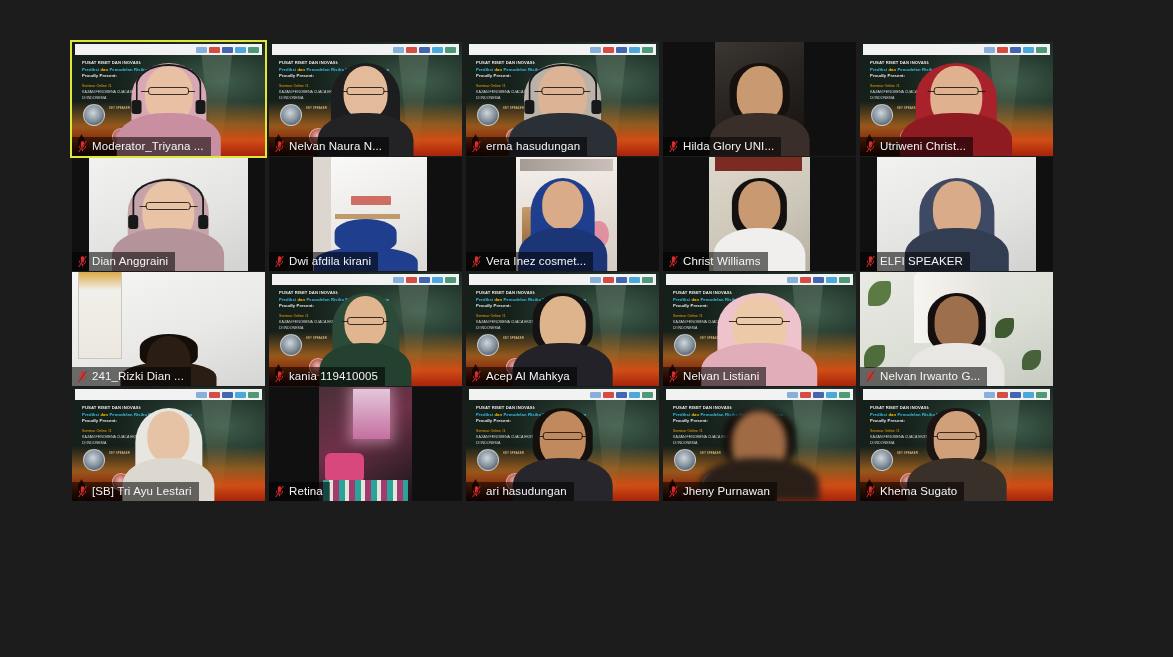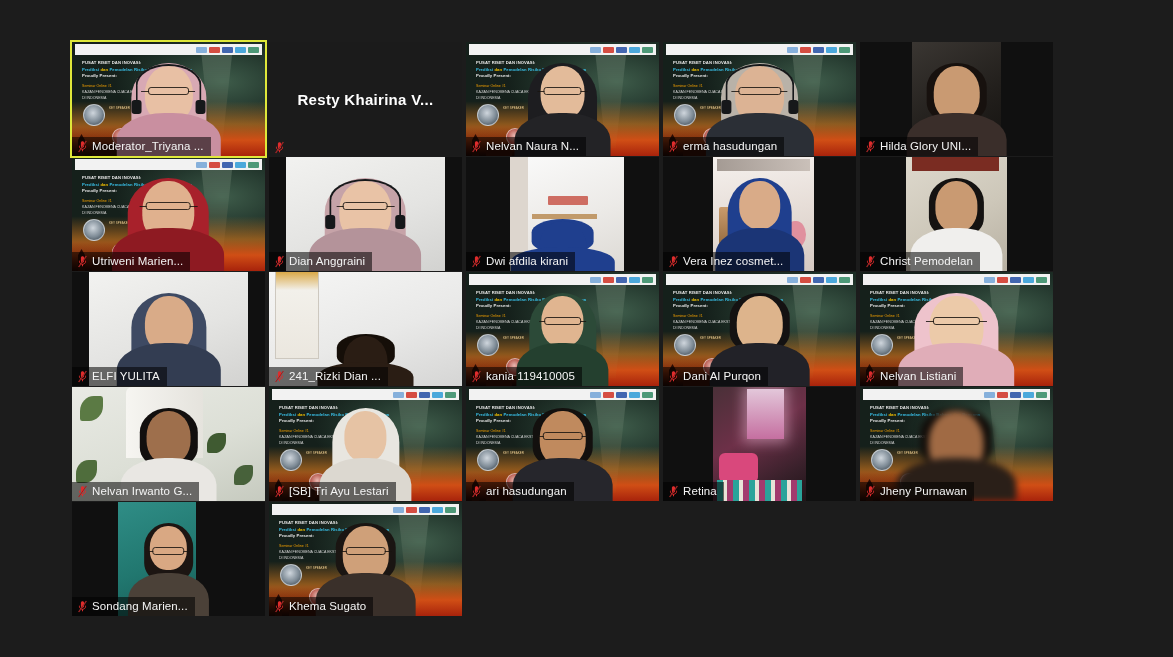--- a/index.html
+++ b/index.html
@@ -233,31 +233,20 @@
               <path d="M3.1 7.0v.8c0 2.05 1.7 3.72 3.9 3.72s3.9-1.67 3.9-3.72V7.0" fill="none" stroke="#e02c2c" stroke-width="1.25"></path>
               <path d="M7 11.5v2.6" stroke="#e02c2c" stroke-width="1.25"></path>
               <path d="M11.9 1.0 L2.1 15.0" stroke="#e02c2c" stroke-width="1.5"></path>
               <path d="M11.9 1.0 L2.1 15.0" stroke="#1b1b1b" stroke-width="0.5"></path>
             </svg>
           </span>
           <span class="nm">Moderator_Triyana ...</span>
         </div>
       </div>
       <div class="tile">
-        <div class="video"></div>
-        <div class="center-name">Resty Khairina V...</div>
-        <span class="mic-only"><svg viewBox="0 0 14 16" width="11" height="13" aria-hidden="true">
-            <path d="M7 1.2c-1.15 0-2.05.9-2.05 2.02v4.3c0 1.12.9 2.02 2.05 2.02s2.05-.9 2.05-2.02v-4.3C9.05 2.1 8.15 1.2 7 1.2z" fill="#e02c2c"></path>
-            <path d="M3.1 7.0v.8c0 2.05 1.7 3.72 3.9 3.72s3.9-1.67 3.9-3.72V7.0" fill="none" stroke="#e02c2c" stroke-width="1.25"></path>
-            <path d="M7 11.5v2.6" stroke="#e02c2c" stroke-width="1.25"></path>
-            <path d="M11.9 1.0 L2.1 15.0" stroke="#e02c2c" stroke-width="1.5"></path>
-            <path d="M11.9 1.0 L2.1 15.0" stroke="#1b1b1b" stroke-width="0.5"></path>
-          </svg></span>
-      </div>
-      <div class="tile">
         <div class="video">
           <div class="poster">
             <div class="tornado"></div>
             <div class="skyline"></div>
             <div class="topbar">
               <span class="logo" style="background:#7aa8d8"></span>
               <span class="logo" style="background:#d23b2f"></span>
               <span class="logo" style="background:#2f57a8"></span>
               <span class="logo" style="background:#38a0d8"></span>
               <span class="logo" style="background:#3b8f6a"></span>
@@ -378,21 +367,21 @@
         <div class="namebar">
           <span class="mic-muted">
             <svg viewBox="0 0 14 16" width="11" height="13" aria-hidden="true">
               <path d="M7 1.2c-1.15 0-2.05.9-2.05 2.02v4.3c0 1.12.9 2.02 2.05 2.02s2.05-.9 2.05-2.02v-4.3C9.05 2.1 8.15 1.2 7 1.2z" fill="#e02c2c"></path>
               <path d="M3.1 7.0v.8c0 2.05 1.7 3.72 3.9 3.72s3.9-1.67 3.9-3.72V7.0" fill="none" stroke="#e02c2c" stroke-width="1.25"></path>
               <path d="M7 11.5v2.6" stroke="#e02c2c" stroke-width="1.25"></path>
               <path d="M11.9 1.0 L2.1 15.0" stroke="#e02c2c" stroke-width="1.5"></path>
               <path d="M11.9 1.0 L2.1 15.0" stroke="#1b1b1b" stroke-width="0.5"></path>
             </svg>
           </span>
-          <span class="nm">Utriweni Marien...</span>
+          <span class="nm">Utriweni Christ...</span>
         </div>
       </div>
       <div class="tile">
         <div class="video">
           <div class="bg-dark"></div>
           <div style="position:absolute;left:9%;right:9%;top:0;bottom:0;background:linear-gradient(160deg,#f2f2f0 0%,#e4e4e2 55%,#d2d2d0 100%);"></div>
           <div class="person" style="width:58%;">
             <div class="hijab" style="background:#c6a3a8"></div>
             <div class="head" style="background:#e9c3a6"></div>
             <div class="glasses"></div>
@@ -482,21 +471,21 @@
         <div class="namebar">
           <span class="mic-muted">
             <svg viewBox="0 0 14 16" width="11" height="13" aria-hidden="true">
               <path d="M7 1.2c-1.15 0-2.05.9-2.05 2.02v4.3c0 1.12.9 2.02 2.05 2.02s2.05-.9 2.05-2.02v-4.3C9.05 2.1 8.15 1.2 7 1.2z" fill="#e02c2c"></path>
               <path d="M3.1 7.0v.8c0 2.05 1.7 3.72 3.9 3.72s3.9-1.67 3.9-3.72V7.0" fill="none" stroke="#e02c2c" stroke-width="1.25"></path>
               <path d="M7 11.5v2.6" stroke="#e02c2c" stroke-width="1.25"></path>
               <path d="M11.9 1.0 L2.1 15.0" stroke="#e02c2c" stroke-width="1.5"></path>
               <path d="M11.9 1.0 L2.1 15.0" stroke="#1b1b1b" stroke-width="0.5"></path>
             </svg>
           </span>
-          <span class="nm">Christ Pemodelan</span>
+          <span class="nm">Christ Williams</span>
         </div>
       </div>
       <div class="tile">
         <div class="video">
           <div class="bg-dark"></div>
           <div style="position:absolute;left:9%;right:9%;top:0;bottom:0;background:linear-gradient(160deg,#f2f2f0 0%,#e4e4e2 55%,#d2d2d0 100%);"></div>
           <div class="person" style="width:54%;">
             <div class="hijab" style="background:#3e4a63"></div>
             <div class="head" style="background:#d9ab88"></div>
             <div class="body" style="background:#333d52"></div>
@@ -505,21 +494,21 @@
         <div class="namebar">
           <span class="mic-muted">
             <svg viewBox="0 0 14 16" width="11" height="13" aria-hidden="true">
               <path d="M7 1.2c-1.15 0-2.05.9-2.05 2.02v4.3c0 1.12.9 2.02 2.05 2.02s2.05-.9 2.05-2.02v-4.3C9.05 2.1 8.15 1.2 7 1.2z" fill="#e02c2c"></path>
               <path d="M3.1 7.0v.8c0 2.05 1.7 3.72 3.9 3.72s3.9-1.67 3.9-3.72V7.0" fill="none" stroke="#e02c2c" stroke-width="1.25"></path>
               <path d="M7 11.5v2.6" stroke="#e02c2c" stroke-width="1.25"></path>
               <path d="M11.9 1.0 L2.1 15.0" stroke="#e02c2c" stroke-width="1.5"></path>
               <path d="M11.9 1.0 L2.1 15.0" stroke="#1b1b1b" stroke-width="0.5"></path>
             </svg>
           </span>
-          <span class="nm">ELFI YULITA</span>
+          <span class="nm">ELFI SPEAKER</span>
         </div>
       </div>
       <div class="tile">
         <div class="video">
           <div class="bg-dark"></div>
           <div style="position:absolute;left:0;right:0;top:0;bottom:0;background:linear-gradient(160deg,#f6f6f5 0%,#e9e9e8 55%,#d5d5d4 100%);">
             <div style="position:absolute;left:3%;top:-2%;width:23%;height:78%;background:linear-gradient(180deg,#d9a53f 0%,#f2f0ea 22%,#ebe7df 100%);border:1px solid #cdc8bf;"></div>
           </div>
           <div class="person" style="width:50%;height:46%;">
             <div class="hijab" style="background:#150e08;width:60%;height:62%;"></div>
@@ -605,21 +594,21 @@
         <div class="namebar">
           <span class="mic-muted">
             <svg viewBox="0 0 14 16" width="11" height="13" aria-hidden="true">
               <path d="M7 1.2c-1.15 0-2.05.9-2.05 2.02v4.3c0 1.12.9 2.02 2.05 2.02s2.05-.9 2.05-2.02v-4.3C9.05 2.1 8.15 1.2 7 1.2z" fill="#e02c2c"></path>
               <path d="M3.1 7.0v.8c0 2.05 1.7 3.72 3.9 3.72s3.9-1.67 3.9-3.72V7.0" fill="none" stroke="#e02c2c" stroke-width="1.25"></path>
               <path d="M7 11.5v2.6" stroke="#e02c2c" stroke-width="1.25"></path>
               <path d="M11.9 1.0 L2.1 15.0" stroke="#e02c2c" stroke-width="1.5"></path>
               <path d="M11.9 1.0 L2.1 15.0" stroke="#1b1b1b" stroke-width="0.5"></path>
             </svg>
           </span>
-          <span class="nm">Dani Al Purqon</span>
+          <span class="nm">Acep Al Mahkya</span>
         </div>
       </div>
       <div class="tile">
         <div class="video">
           <div class="poster">
             <div class="tornado"></div>
             <div class="skyline"></div>
             <div class="topbar">
               <span class="logo" style="background:#7aa8d8"></span>
               <span class="logo" style="background:#d23b2f"></span>
@@ -713,20 +702,42 @@
               <path d="M7 11.5v2.6" stroke="#e02c2c" stroke-width="1.25"></path>
               <path d="M11.9 1.0 L2.1 15.0" stroke="#e02c2c" stroke-width="1.5"></path>
               <path d="M11.9 1.0 L2.1 15.0" stroke="#1b1b1b" stroke-width="0.5"></path>
             </svg>
           </span>
           <span class="nm">[SB] Tri Ayu Lestari</span>
         </div>
       </div>
       <div class="tile">
         <div class="video">
+          <div class="bg-dark"></div>
+          <div style="position:absolute;left:26%;right:26%;top:0;bottom:0;background:linear-gradient(150deg,#4a3038 0%,#6d3048 42%,#38202a 78%,#201418 100%);">
+            <div style="position:absolute;left:36%;top:2%;width:40%;height:44%;background:linear-gradient(180deg,#e3c7da,#c56fa0);box-shadow:0 0 12px 4px rgba(255,200,230,.45);"></div>
+            <div style="position:absolute;left:6%;bottom:16%;width:42%;height:26%;background:#d9487c;border-radius:6px;"></div>
+            <div style="position:absolute;left:4%;bottom:0;right:4%;height:18%;background:repeating-linear-gradient(90deg,#2aa39a 0 6px,#e8e3d8 6px 10px,#a23b6e 10px 16px);"></div>
+          </div>
+        </div>
+        <div class="namebar">
+          <span class="mic-muted">
+            <svg viewBox="0 0 14 16" width="11" height="13" aria-hidden="true">
+              <path d="M7 1.2c-1.15 0-2.05.9-2.05 2.02v4.3c0 1.12.9 2.02 2.05 2.02s2.05-.9 2.05-2.02v-4.3C9.05 2.1 8.15 1.2 7 1.2z" fill="#e02c2c"></path>
+              <path d="M3.1 7.0v.8c0 2.05 1.7 3.72 3.9 3.72s3.9-1.67 3.9-3.72V7.0" fill="none" stroke="#e02c2c" stroke-width="1.25"></path>
+              <path d="M7 11.5v2.6" stroke="#e02c2c" stroke-width="1.25"></path>
+              <path d="M11.9 1.0 L2.1 15.0" stroke="#e02c2c" stroke-width="1.5"></path>
+              <path d="M11.9 1.0 L2.1 15.0" stroke="#1b1b1b" stroke-width="0.5"></path>
+            </svg>
+          </span>
+          <span class="nm">Retina</span>
+        </div>
+      </div>
+      <div class="tile">
+        <div class="video">
           <div class="poster">
             <div class="tornado"></div>
             <div class="skyline"></div>
             <div class="topbar">
               <span class="logo" style="background:#7aa8d8"></span>
               <span class="logo" style="background:#d23b2f"></span>
               <span class="logo" style="background:#2f57a8"></span>
               <span class="logo" style="background:#38a0d8"></span>
               <span class="logo" style="background:#3b8f6a"></span>
             </div>
@@ -751,42 +762,20 @@
               <path d="M7 11.5v2.6" stroke="#e02c2c" stroke-width="1.25"></path>
               <path d="M11.9 1.0 L2.1 15.0" stroke="#e02c2c" stroke-width="1.5"></path>
               <path d="M11.9 1.0 L2.1 15.0" stroke="#1b1b1b" stroke-width="0.5"></path>
             </svg>
           </span>
           <span class="nm">ari hasudungan</span>
         </div>
       </div>
       <div class="tile">
         <div class="video">
-          <div class="bg-dark"></div>
-          <div style="position:absolute;left:26%;right:26%;top:0;bottom:0;background:linear-gradient(150deg,#4a3038 0%,#6d3048 42%,#38202a 78%,#201418 100%);">
-            <div style="position:absolute;left:36%;top:2%;width:40%;height:44%;background:linear-gradient(180deg,#e3c7da,#c56fa0);box-shadow:0 0 12px 4px rgba(255,200,230,.45);"></div>
-            <div style="position:absolute;left:6%;bottom:16%;width:42%;height:26%;background:#d9487c;border-radius:6px;"></div>
-            <div style="position:absolute;left:4%;bottom:0;right:4%;height:18%;background:repeating-linear-gradient(90deg,#2aa39a 0 6px,#e8e3d8 6px 10px,#a23b6e 10px 16px);"></div>
-          </div>
-        </div>
-        <div class="namebar">
-          <span class="mic-muted">
-            <svg viewBox="0 0 14 16" width="11" height="13" aria-hidden="true">
-              <path d="M7 1.2c-1.15 0-2.05.9-2.05 2.02v4.3c0 1.12.9 2.02 2.05 2.02s2.05-.9 2.05-2.02v-4.3C9.05 2.1 8.15 1.2 7 1.2z" fill="#e02c2c"></path>
-              <path d="M3.1 7.0v.8c0 2.05 1.7 3.72 3.9 3.72s3.9-1.67 3.9-3.72V7.0" fill="none" stroke="#e02c2c" stroke-width="1.25"></path>
-              <path d="M7 11.5v2.6" stroke="#e02c2c" stroke-width="1.25"></path>
-              <path d="M11.9 1.0 L2.1 15.0" stroke="#e02c2c" stroke-width="1.5"></path>
-              <path d="M11.9 1.0 L2.1 15.0" stroke="#1b1b1b" stroke-width="0.5"></path>
-            </svg>
-          </span>
-          <span class="nm">Retina</span>
-        </div>
-      </div>
-      <div class="tile">
-        <div class="video">
           <div class="poster">
             <div class="tornado"></div>
             <div class="skyline"></div>
             <div class="topbar">
               <span class="logo" style="background:#7aa8d8"></span>
               <span class="logo" style="background:#d23b2f"></span>
               <span class="logo" style="background:#2f57a8"></span>
               <span class="logo" style="background:#38a0d8"></span>
               <span class="logo" style="background:#3b8f6a"></span>
             </div>
@@ -806,44 +795,20 @@
           <span class="mic-muted">
             <svg viewBox="0 0 14 16" width="11" height="13" aria-hidden="true">
               <path d="M7 1.2c-1.15 0-2.05.9-2.05 2.02v4.3c0 1.12.9 2.02 2.05 2.02s2.05-.9 2.05-2.02v-4.3C9.05 2.1 8.15 1.2 7 1.2z" fill="#e02c2c"></path>
               <path d="M3.1 7.0v.8c0 2.05 1.7 3.72 3.9 3.72s3.9-1.67 3.9-3.72V7.0" fill="none" stroke="#e02c2c" stroke-width="1.25"></path>
               <path d="M7 11.5v2.6" stroke="#e02c2c" stroke-width="1.25"></path>
               <path d="M11.9 1.0 L2.1 15.0" stroke="#e02c2c" stroke-width="1.5"></path>
               <path d="M11.9 1.0 L2.1 15.0" stroke="#1b1b1b" stroke-width="0.5"></path>
             </svg>
           </span>
           <span class="nm">Jheny Purnawan</span>
-        </div>
-      </div>
-      <div class="tile">
-        <div class="video">
-          <div class="bg-dark"></div>
-          <div class="bg-teal" style="left:24%;right:36%;"></div>
-          <div class="person" style="width:42%;">
-            <div class="hijab" style="background:#1c1512;width:60%;height:62%;"></div>
-            <div class="head" style="background:#d9a883"></div>
-            <div class="glasses"></div>
-            <div class="body" style="background:#4b4138"></div>
-          </div>
-        </div>
-        <div class="namebar">
-          <span class="mic-muted">
-            <svg viewBox="0 0 14 16" width="11" height="13" aria-hidden="true">
-              <path d="M7 1.2c-1.15 0-2.05.9-2.05 2.02v4.3c0 1.12.9 2.02 2.05 2.02s2.05-.9 2.05-2.02v-4.3C9.05 2.1 8.15 1.2 7 1.2z" fill="#e02c2c"></path>
-              <path d="M3.1 7.0v.8c0 2.05 1.7 3.72 3.9 3.72s3.9-1.67 3.9-3.72V7.0" fill="none" stroke="#e02c2c" stroke-width="1.25"></path>
-              <path d="M7 11.5v2.6" stroke="#e02c2c" stroke-width="1.25"></path>
-              <path d="M11.9 1.0 L2.1 15.0" stroke="#e02c2c" stroke-width="1.5"></path>
-              <path d="M11.9 1.0 L2.1 15.0" stroke="#1b1b1b" stroke-width="0.5"></path>
-            </svg>
-          </span>
-          <span class="nm">Sondang Marien...</span>
         </div>
       </div>
       <div class="tile">
         <div class="video">
           <div class="poster">
             <div class="tornado"></div>
             <div class="skyline"></div>
             <div class="topbar">
               <span class="logo" style="background:#7aa8d8"></span>
               <span class="logo" style="background:#d23b2f"></span>

